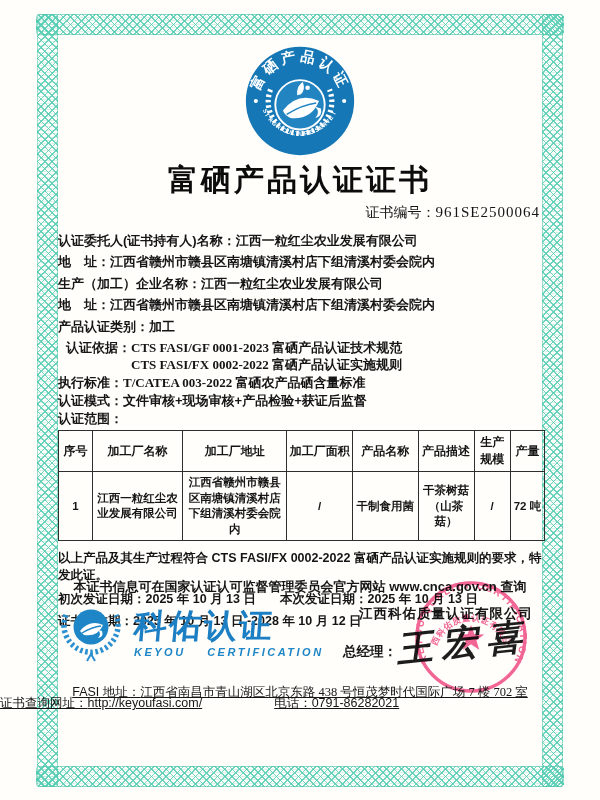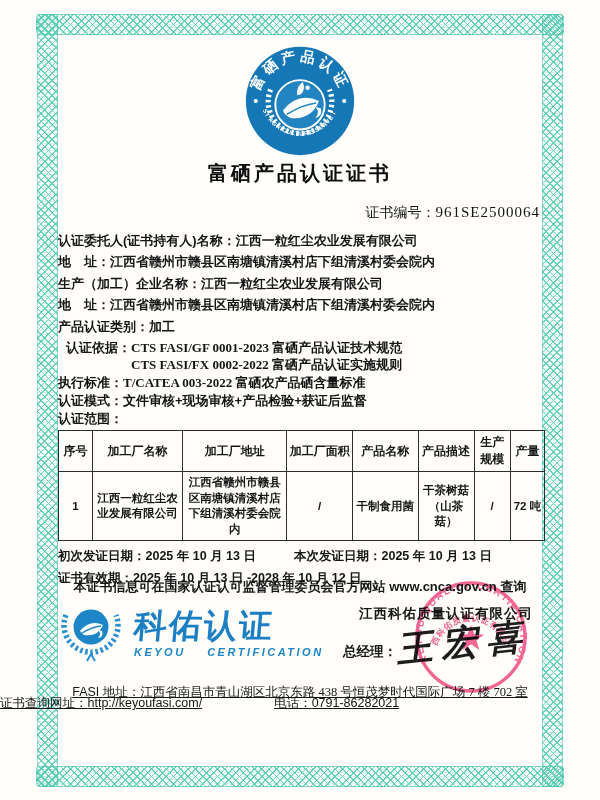--- a/index.html
+++ b/index.html
@@ -23,41 +23,41 @@
     border-radius:3px;
   }
   .gb-top{left:36px;right:36px;top:14px;height:21px;}
   .gb-bottom{left:36px;right:36px;bottom:13px;height:21px;}
   .gb-left{top:14px;bottom:13px;left:37px;width:21px;}
   .gb-right{top:14px;bottom:13px;right:37px;width:21px;}
 
   
   .logo-wrap{position:absolute;top:44px;left:0;width:100%;display:flex;justify-content:center;}
   .cert-title{position:absolute;top:160px;left:0;width:100%;text-align:center;
-    font-size:20px;font-weight:800;letter-spacing:3px;color:#0c0c0c;}
+    font-size:30px;font-weight:800;letter-spacing:3px;color:#0c0c0c;}
   .certno-line{position:absolute;top:204px;left:0;right:60px;text-align:right;
     font-size:14px;font-weight:400;}
   .certno-line .serif{font-family:"Liberation Serif","DejaVu Serif",serif;font-size:15px;letter-spacing:1px;}
 
   
   .flow{position:absolute;top:233px;left:58px;right:55px;}
   .fline{font-size:13px;font-weight:700;line-height:1.3;margin-bottom:4.5px;}
   .fline.tight{margin-bottom:1px;}
   .fline .lbl{white-space:pre;}
   .serif{font-family:"Liberation Serif","DejaVu Serif",serif;}
   .dep-row{display:flex;margin-left:8px;}
   .dep-vals{display:flex;flex-direction:column;}
 
   table.scope{width:100%;border-collapse:collapse;margin-top:3px;table-layout:fixed;}
   table.scope th,table.scope td{border:1px solid #2d2d2d;text-align:center;vertical-align:middle;padding:3px 2px;}
   table.scope th{font-size:12px;font-weight:700;height:26px;}
   table.scope td{font-size:11.5px;font-weight:600;line-height:1.35;height:62px;}
 
   .statement{margin-top:9px;font-size:12.5px;font-weight:700;}
-  .dates-row{display:flex;gap:38px;margin-top:7px;font-size:12.5px;font-weight:700;}
+  .dates-row{display:flex;gap:24px;margin-top:7px;font-size:12.5px;font-weight:700;}
   .validity{margin-top:5px;font-size:12.5px;font-weight:700;}
 
   .cnca-note{position:absolute;top:578px;left:0;width:100%;text-align:center;
     font-size:13px;font-weight:700;}
 
   
   .issuer-row{position:absolute;top:597px;left:58px;right:55px;height:88px;}
   .keyou-block{position:absolute;left:0;top:2px;display:flex;align-items:center;gap:10px;}
   .keyou-words{display:flex;flex-direction:column;}
   .keyou-cn{font-size:33px;font-weight:900;color:#1c7fc4;transform:skewX(-5deg);letter-spacing:2px;line-height:1;}
@@ -173,20 +173,21 @@
         <td>江西省赣州市赣县区南塘镇清溪村店下组清溪村委会院内</td>
         <td>/</td>
         <td>干制食用菌</td>
         <td>干茶树菇（山茶菇）</td>
         <td>/</td>
         <td>72 吨</td>
       </tr>
     </tbody>
       </table>
 
+    <div class="statement">以上产品及其生产过程符合 CTS FASI/FX 0002-2022 富硒产品认证实施规则的要求，特发此证。</div>
 
     <div class="dates-row">
       <span>
         <span>初次发证日期：</span><span>2025 年 10 月 13 日</span>
       </span>
       <span>
         <span>本次发证日期：</span><span>2025 年 10 月 13 日</span>
       </span>
     </div>
     <div class="validity">

